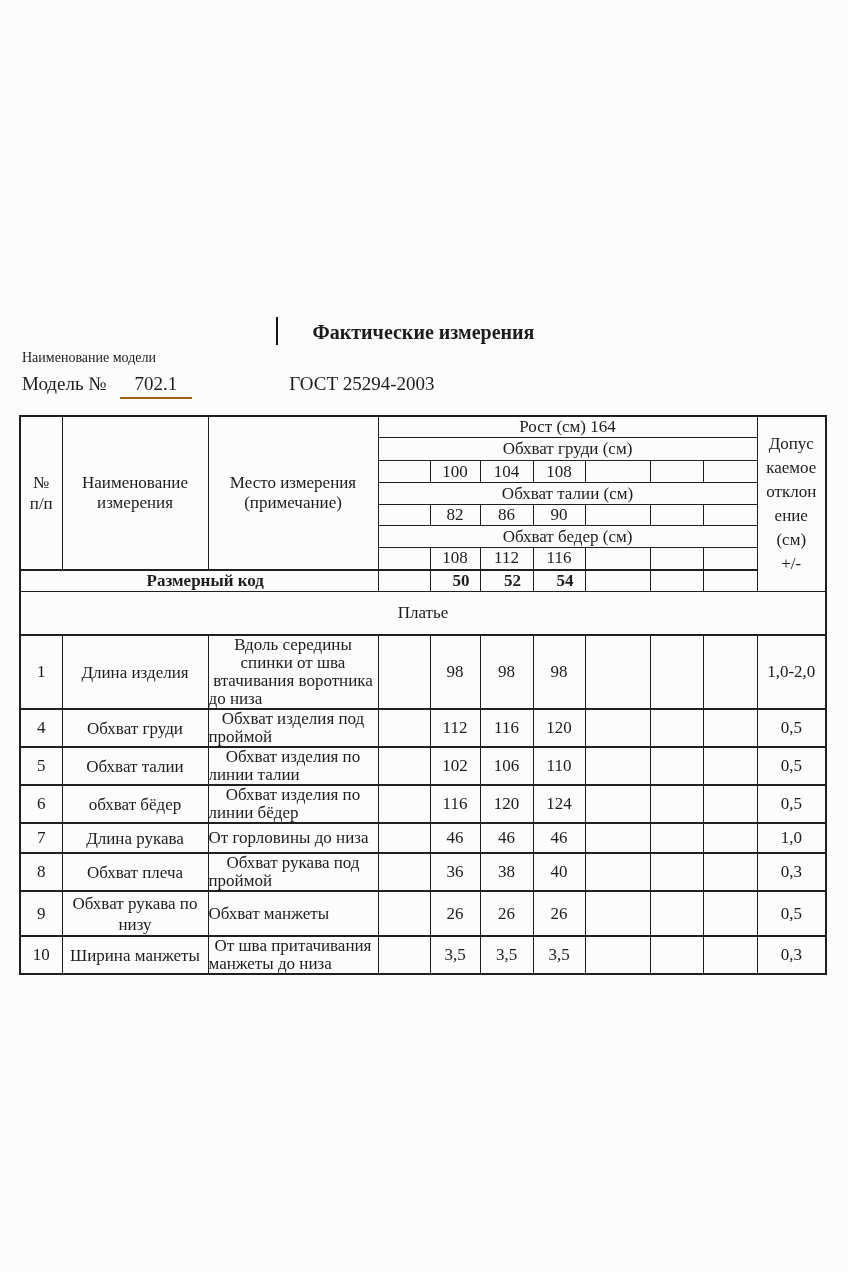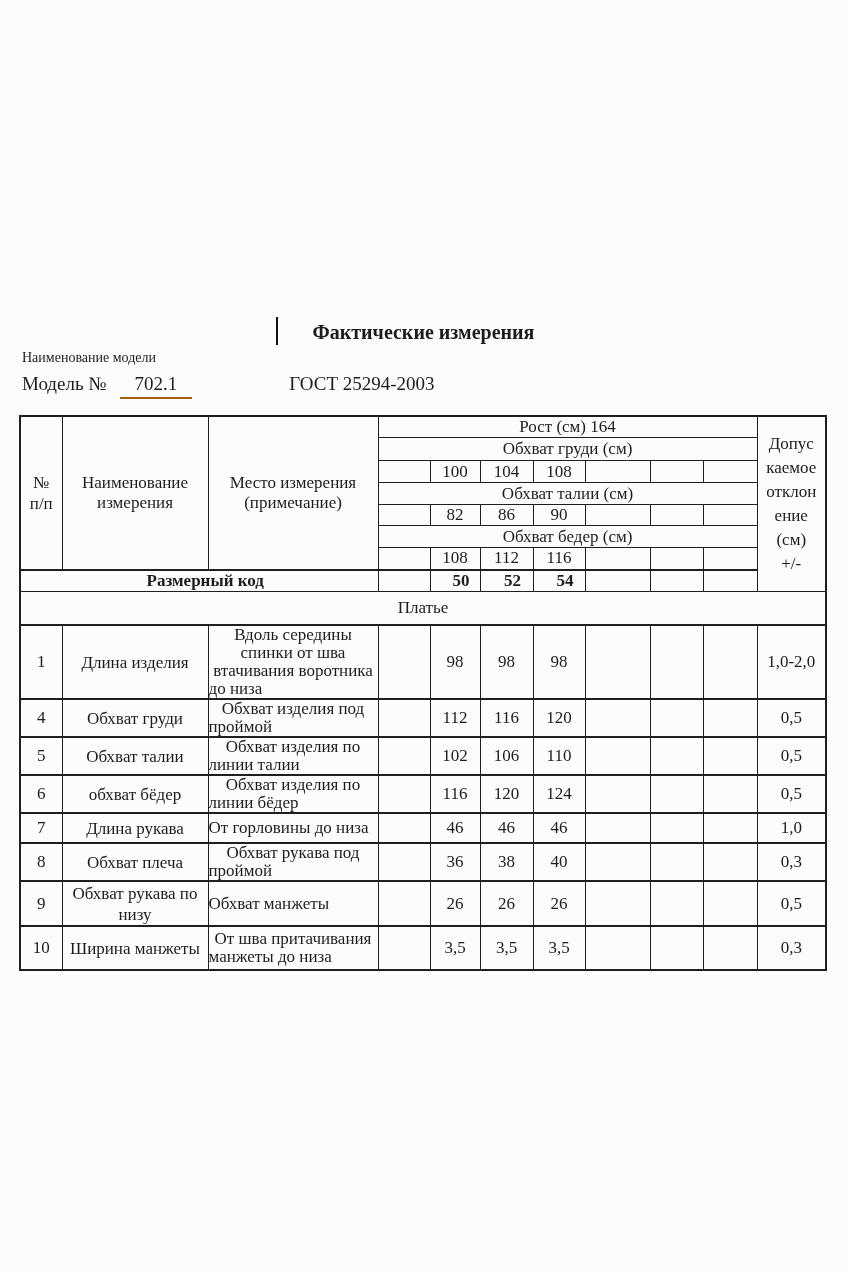--- a/index.html
+++ b/index.html
@@ -144,21 +144,21 @@
   <tr class="sizecode" style="height:19px">
     <td colspan="3" class="bold">Размерный код</td>
     <td></td>
     <td class="bold">50</td>
     <td class="bold">52</td>
     <td class="bold">54</td>
     <td></td>
     <td></td>
     <td></td>
   </tr>
-  <tr style="height:34px">
+  <tr style="height:44px">
     <td colspan="11" class="section-cell">Платье</td>
   </tr>
 
   <tr class="brow" style="height:53px">
     <td class="num-cell">1</td>
     <td class="name-cell">Длина изделия</td>
     <td class="place-cell">Вдоль середины спинки от шва втачивания воротника до низа</td>
     <td></td>
     <td class="val-cell">98</td>
     <td class="val-cell">98</td>
@@ -239,21 +239,21 @@
     <td class="place-cell">Обхват манжеты</td>
     <td></td>
     <td class="val-cell">26</td>
     <td class="val-cell">26</td>
     <td class="val-cell">26</td>
     <td></td>
     <td></td>
     <td></td>
     <td class="tol-cell">0,5</td>
   </tr>
-  <tr class="brow" style="height:44px">
+  <tr class="brow" style="height:38px">
     <td class="num-cell">10</td>
     <td class="name-cell">Ширина манжеты</td>
     <td class="place-cell">От шва притачивания манжеты до низа</td>
     <td></td>
     <td class="val-cell">3,5</td>
     <td class="val-cell">3,5</td>
     <td class="val-cell">3,5</td>
     <td></td>
     <td></td>
     <td></td>

